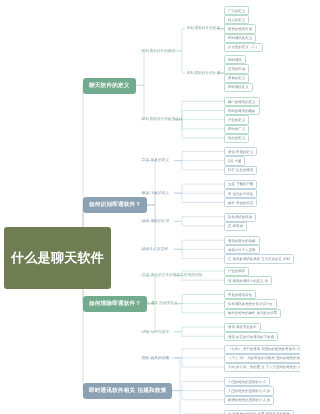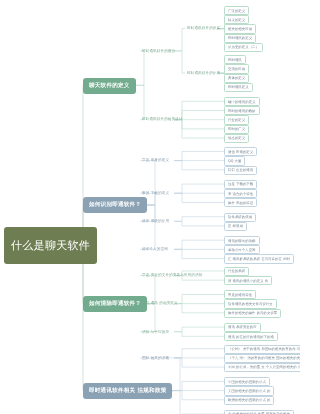--- a/index.html
+++ b/index.html
@@ -12,22 +12,22 @@
   }
   #canvas{position:absolute;inset:0;}
   svg#links{position:absolute;left:0;top:0;width:300px;height:414px;pointer-events:none;}
 
   .node{position:absolute;box-sizing:border-box;white-space:nowrap;}
 
   
   .root{
     background:#6e7d52;color:#ffffff;
     border-radius:3px;
-    font-size:11px;font-weight:normal;
-    padding:11px 7px;
+    font-size:13px;font-weight:bold;
+    padding:22px 7px;
     letter-spacing:.3px;
   }
   
   .lvl1.green{
     background:#72ab8e;color:#ffffff;
     border-radius:3px;
     font-size:5.6px;font-weight:bold;
     padding:4px 6px;
     letter-spacing:.2px;
   }

